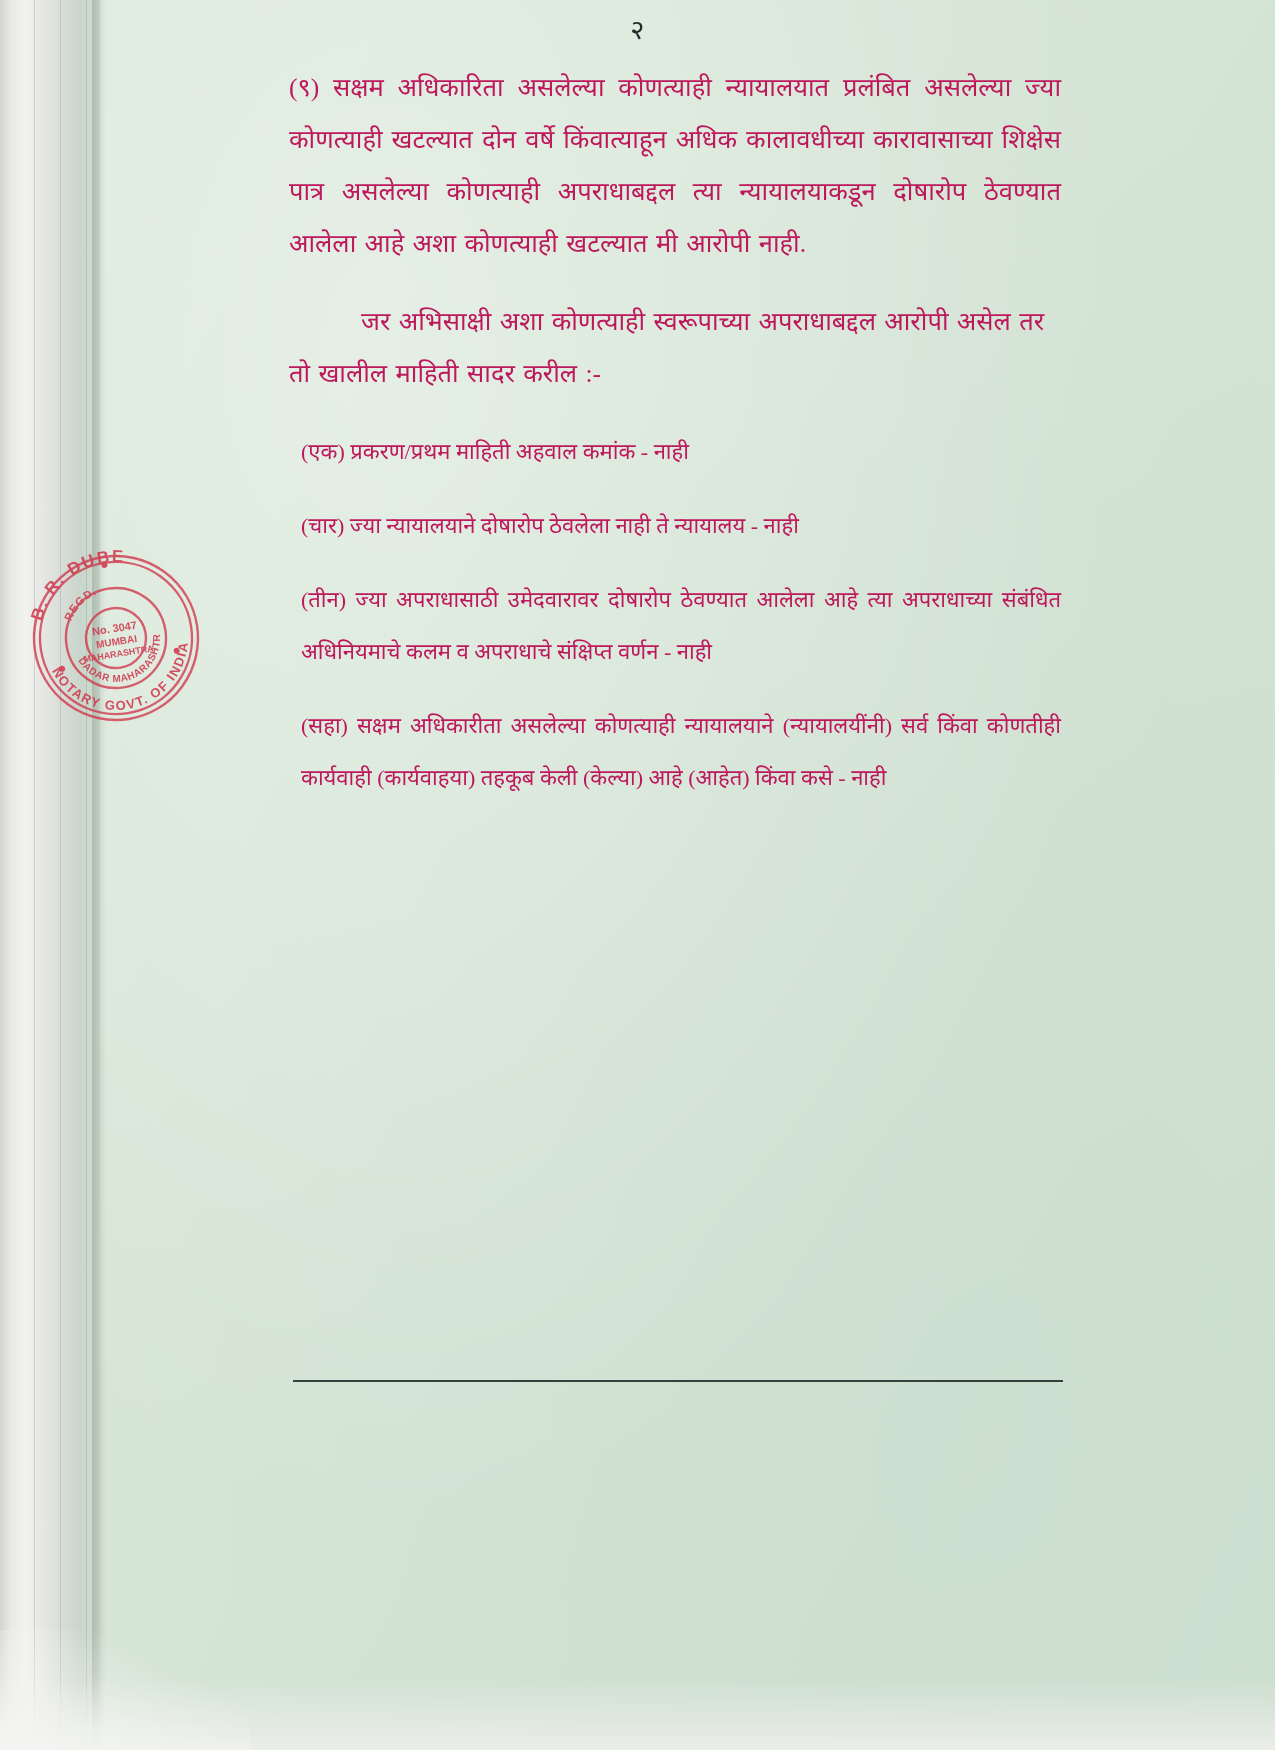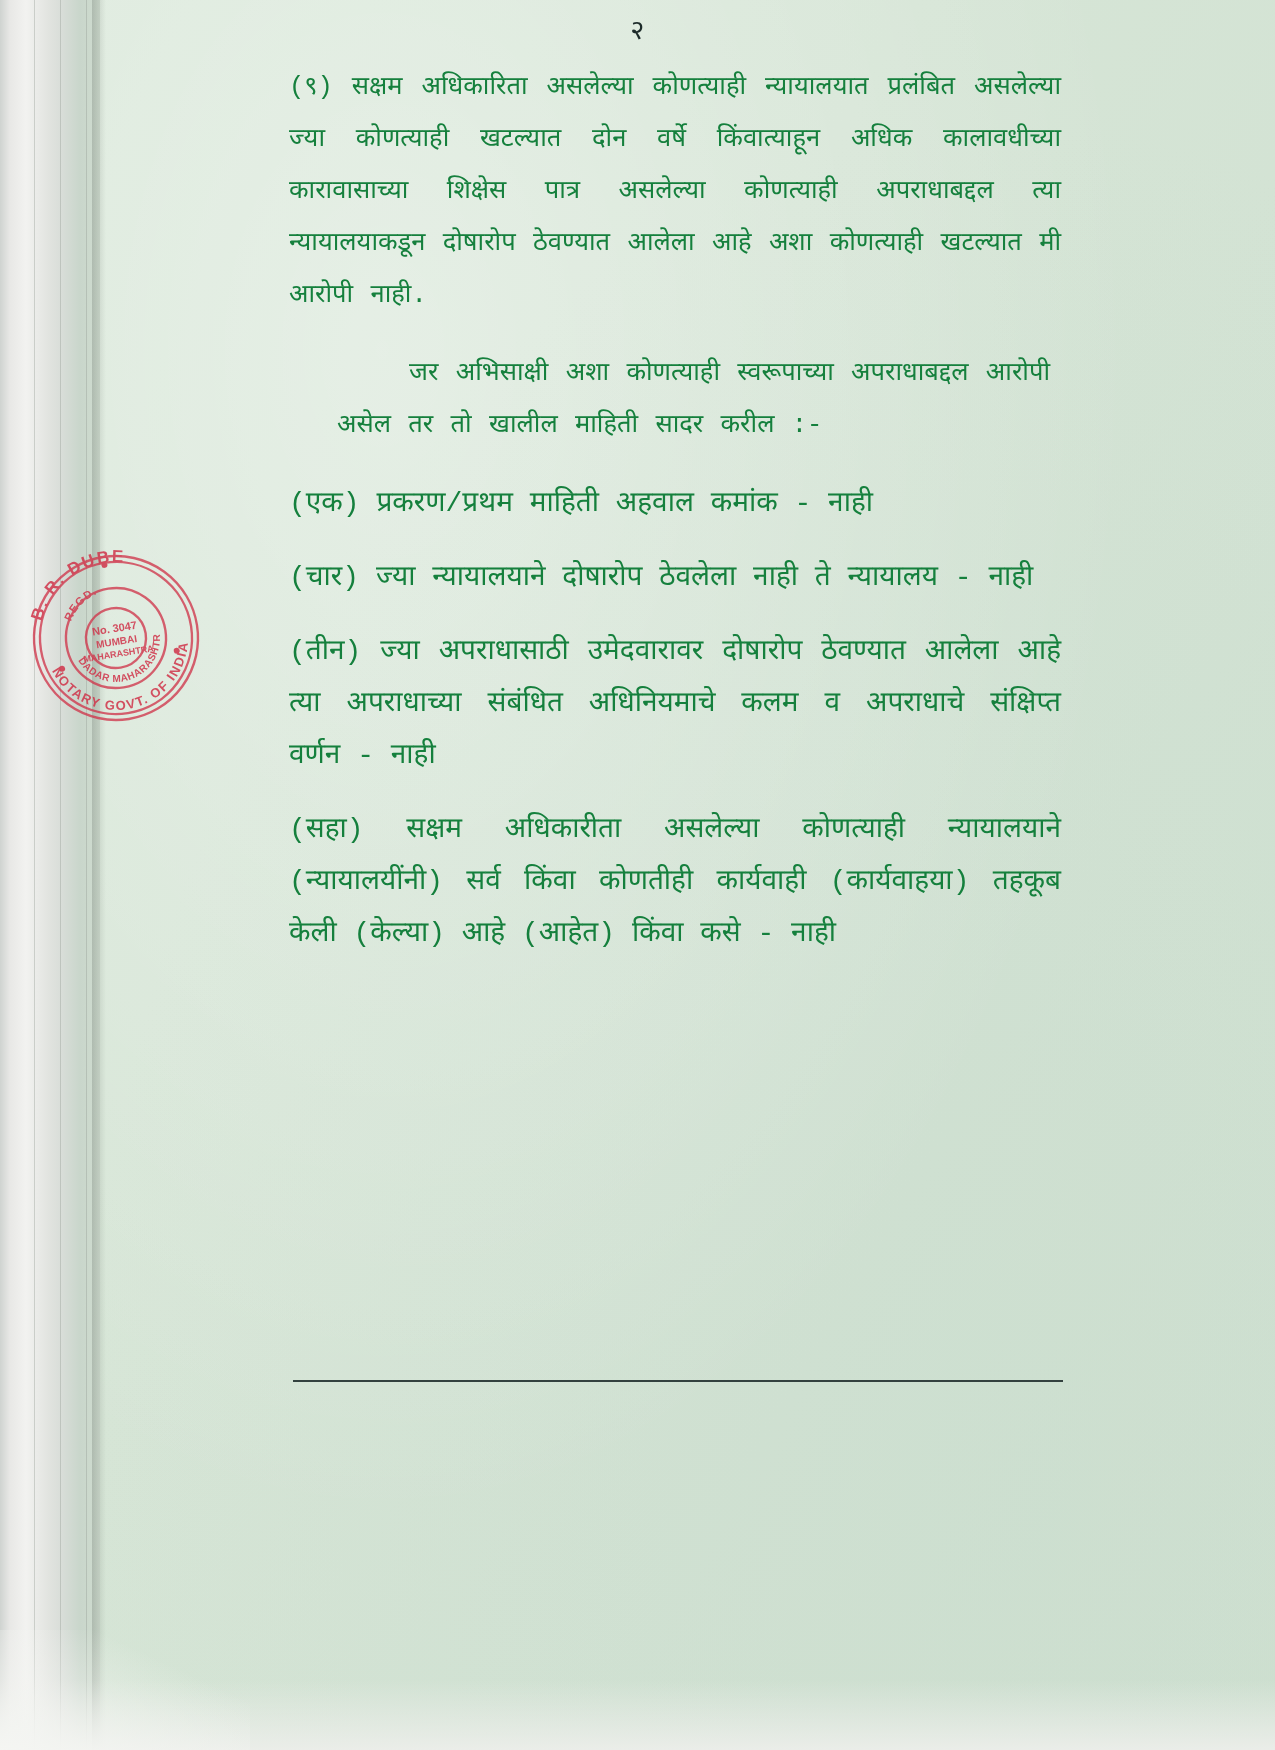--- a/index.html
+++ b/index.html
@@ -94,42 +94,40 @@
     font-size: 27px;
     color: #1d2b2a;
     letter-spacing: 0.5px;
   }
 
   .body-block {
     position: absolute;
     left: 289px;
     top: 62px;
     width: 772px;
-    color: #15803d;
-    font-family: Liberation Mono, monospace;
+    color: #be185d;
   }
 
   p.para {
     margin: 0 0 26px 0;
     font-size: 25.5px;
     line-height: 52px;
     text-align: justify;
     text-justify: inter-word;
     word-spacing: 2px;
   }
   p.para.indent {
     text-indent: 72px;
   }
   p.para.last-left {
     text-align: left;
-    margin-left: 48px;
   }
   p.item {
-    margin: 0 0 30px 0;
-    font-size: 28px;
+    margin: 0 0 30px 12px;
+    font-size: 22px;
     line-height: 52px;
     text-align: left;
   }
   p.item.justified {
     text-align: justify;
   }
   p.gap-sm { margin-bottom: 22px; }
 
   .rule {
     position: absolute;

